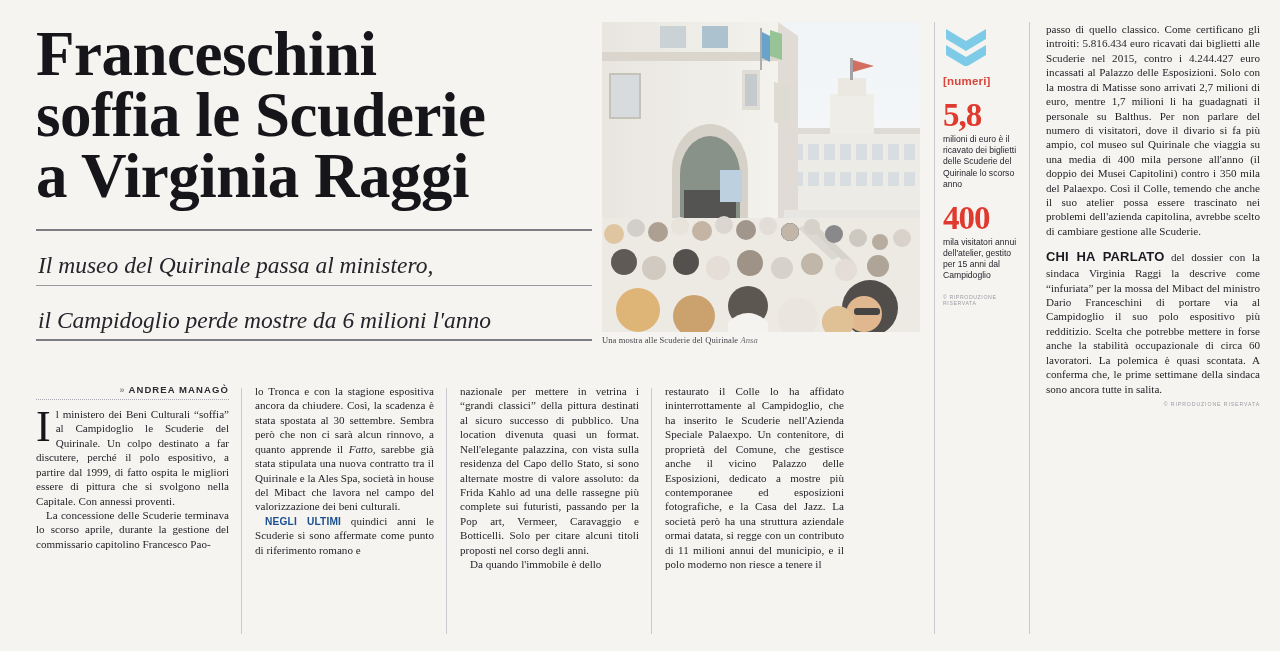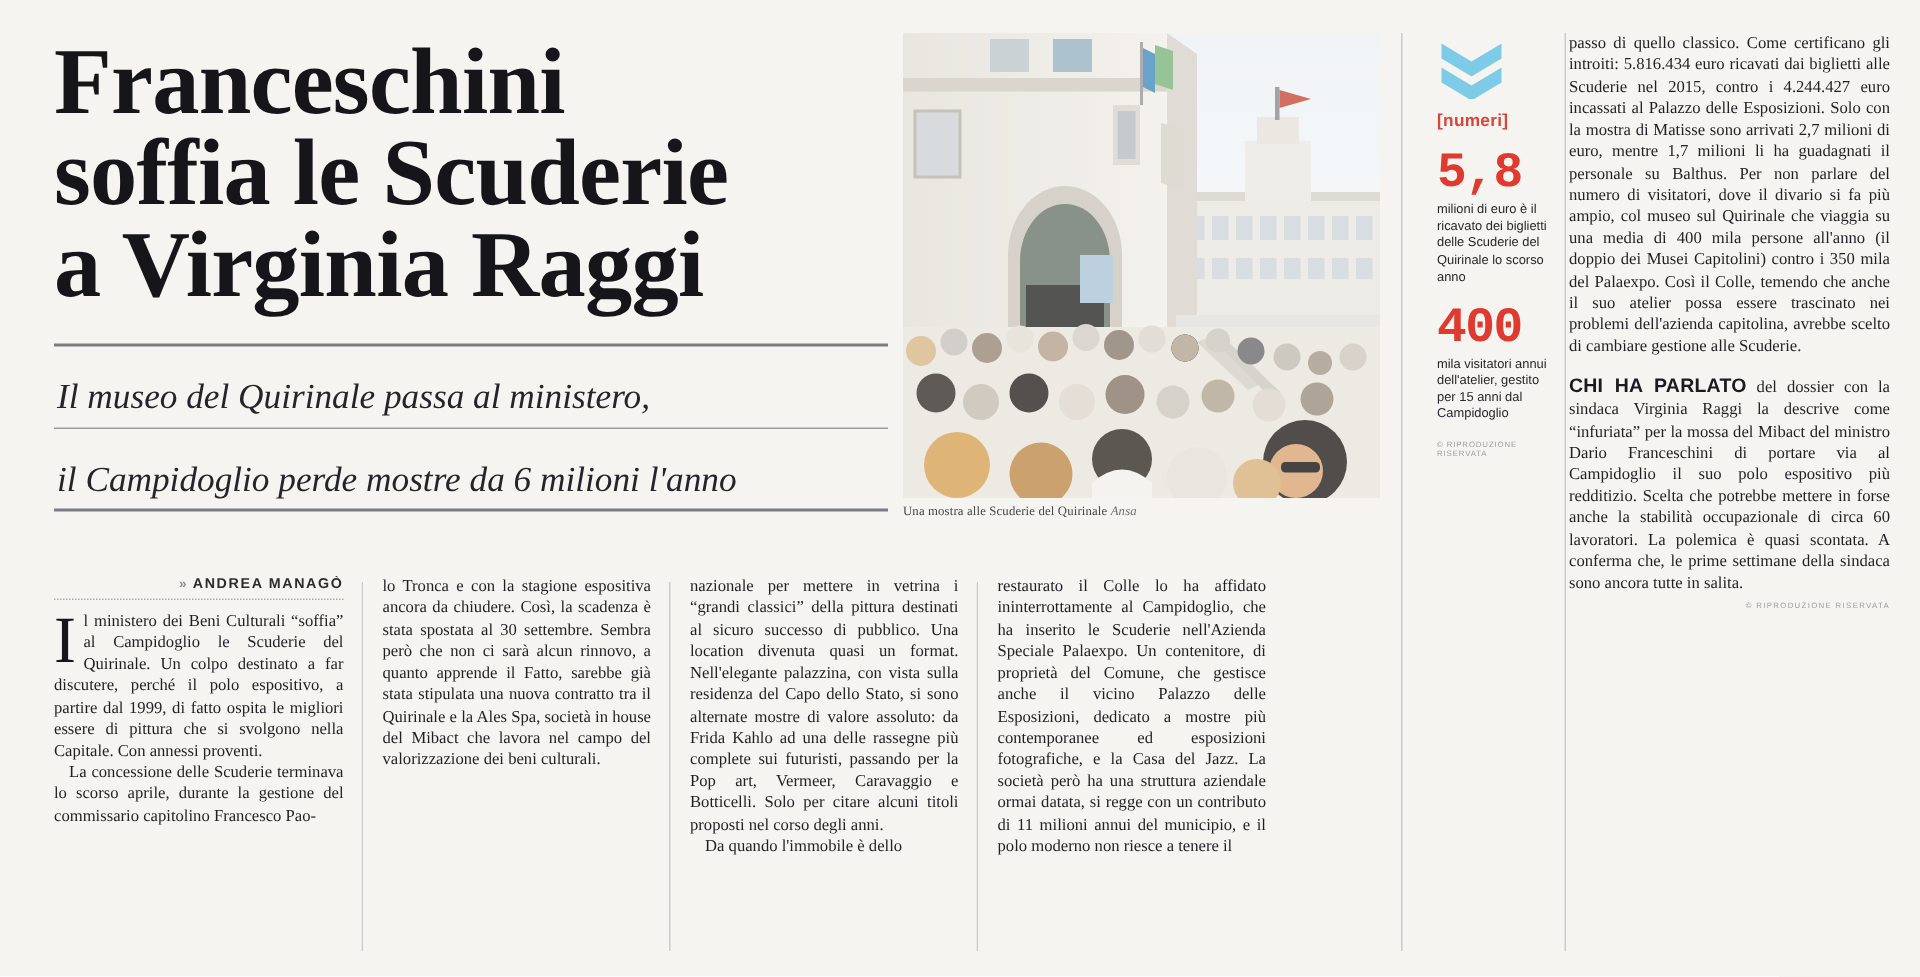--- a/index.html
+++ b/index.html
@@ -148,47 +148,47 @@
     letter-spacing: 0.15px;
     color: #1b4f8f;
   }
   .lead-in-dark {
     font-family: "Liberation Sans", sans-serif;
     font-weight: bold;
     font-size: 13px;
     letter-spacing: 0.15px;
     color: #1a1a20;
   }
-  .italic { }
+  .italic { font-style: italic; }
 
   
   .numeri {
     position: absolute;
     left: 934px;
     top: 22px;
-    width: 110px;
+    width: 96px;
     height: 612px;
     box-sizing: border-box;
     border-left: 1px solid #c9c9cf;
     border-right: 1px solid #c9c9cf;
-    padding: 4px 9px 0 23px;
+    padding: 4px 9px 0 8px;
   }
   .chevrons { margin-bottom: 9px; }
   .chevrons svg { display: block; }
   .numeri-label {
     font-family: "Liberation Sans", sans-serif;
     font-weight: bold;
     font-size: 11.5px;
     color: #d8453a;
     letter-spacing: 0.2px;
     margin-bottom: 12px;
   }
   .num-item { margin-bottom: 12px; }
   .num-value {
-    font-family: Liberation Mono, monospace;
+    font-family: Liberation Serif, serif;
     font-weight: bold;
     font-size: 33px;
     line-height: 1.0;
     color: #e03a2f;
     letter-spacing: -1px;
     margin-bottom: 2px;
   }
   .num-desc {
     font-family: "Liberation Sans", sans-serif;
     font-size: 8.6px;
@@ -372,20 +372,21 @@
       <div class="body-text">
         <p class="noindent"><span class="dropcap">I</span><span>l ministero dei Beni Culturali “soffia” al Campidoglio le Scuderie del Quirinale. Un colpo destinato a far discutere, perché il polo espositivo, a partire dal 1999, di fatto ospita le migliori essere di pittura che si svolgono nella Capitale. Con annessi proventi.</span></p>
         <p><span>La concessione delle Scuderie terminava lo scorso aprile, durante la gestione del commissario capitolino Francesco Pao-</span></p>
       </div>
     </div>
 
     <div class="col">
       <div class="col-sep"></div>
       <div class="body-text">
         <p class="noindent"><span>lo Tronca e con la stagione espositiva ancora da chiudere. Così, la scadenza è stata spostata al 30 settembre. Sembra però che non ci sarà alcun rinnovo, a quanto apprende il </span><span class="italic">Fatto</span><span>, sarebbe già stata stipulata una nuova contratto tra il Quirinale e la Ales Spa, società in house del Mibact che lavora nel campo del valorizzazione dei beni culturali.</span></p>
+        <p><span class="lead-in">NEGLI ULTIMI</span><span> quindici anni le Scuderie si sono affermate come punto di riferimento romano e</span></p>
       </div>
     </div>
 
     <div class="col">
       <div class="col-sep"></div>
       <div class="body-text">
         <p class="noindent"><span>nazionale per mettere in vetrina i “grandi classici” della pittura destinati al sicuro successo di pubblico. Una location divenuta quasi un format. Nell'elegante palazzina, con vista sulla residenza del Capo dello Stato, si sono alternate mostre di valore assoluto: da Frida Kahlo ad una delle rassegne più complete sui futuristi, passando per la Pop art, Vermeer, Caravaggio e Botticelli. Solo per citare alcuni titoli proposti nel corso degli anni.</span></p>
         <p><span>Da quando l'immobile è dello</span></p>
       </div>
     </div>

